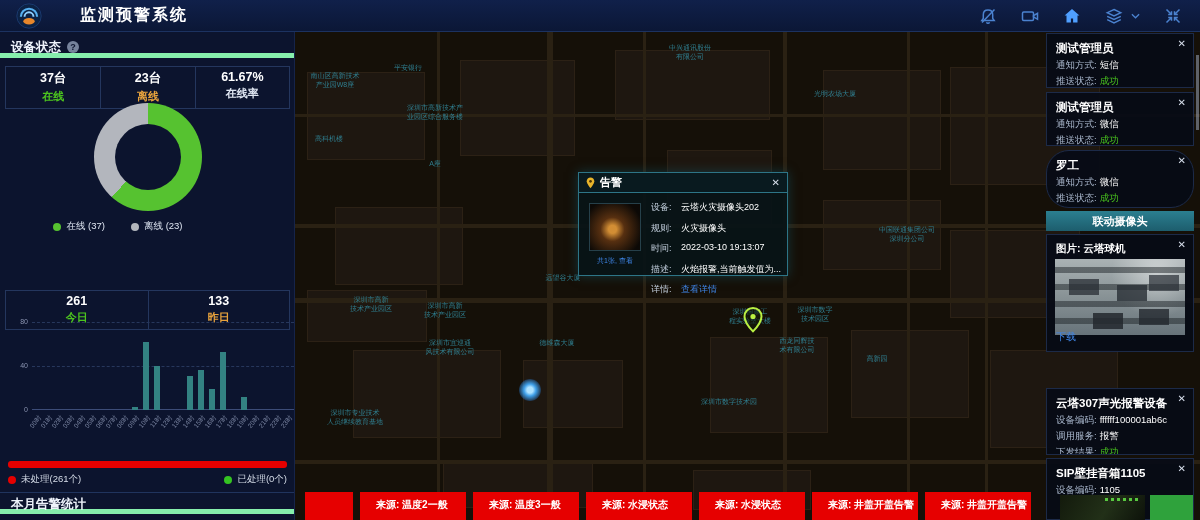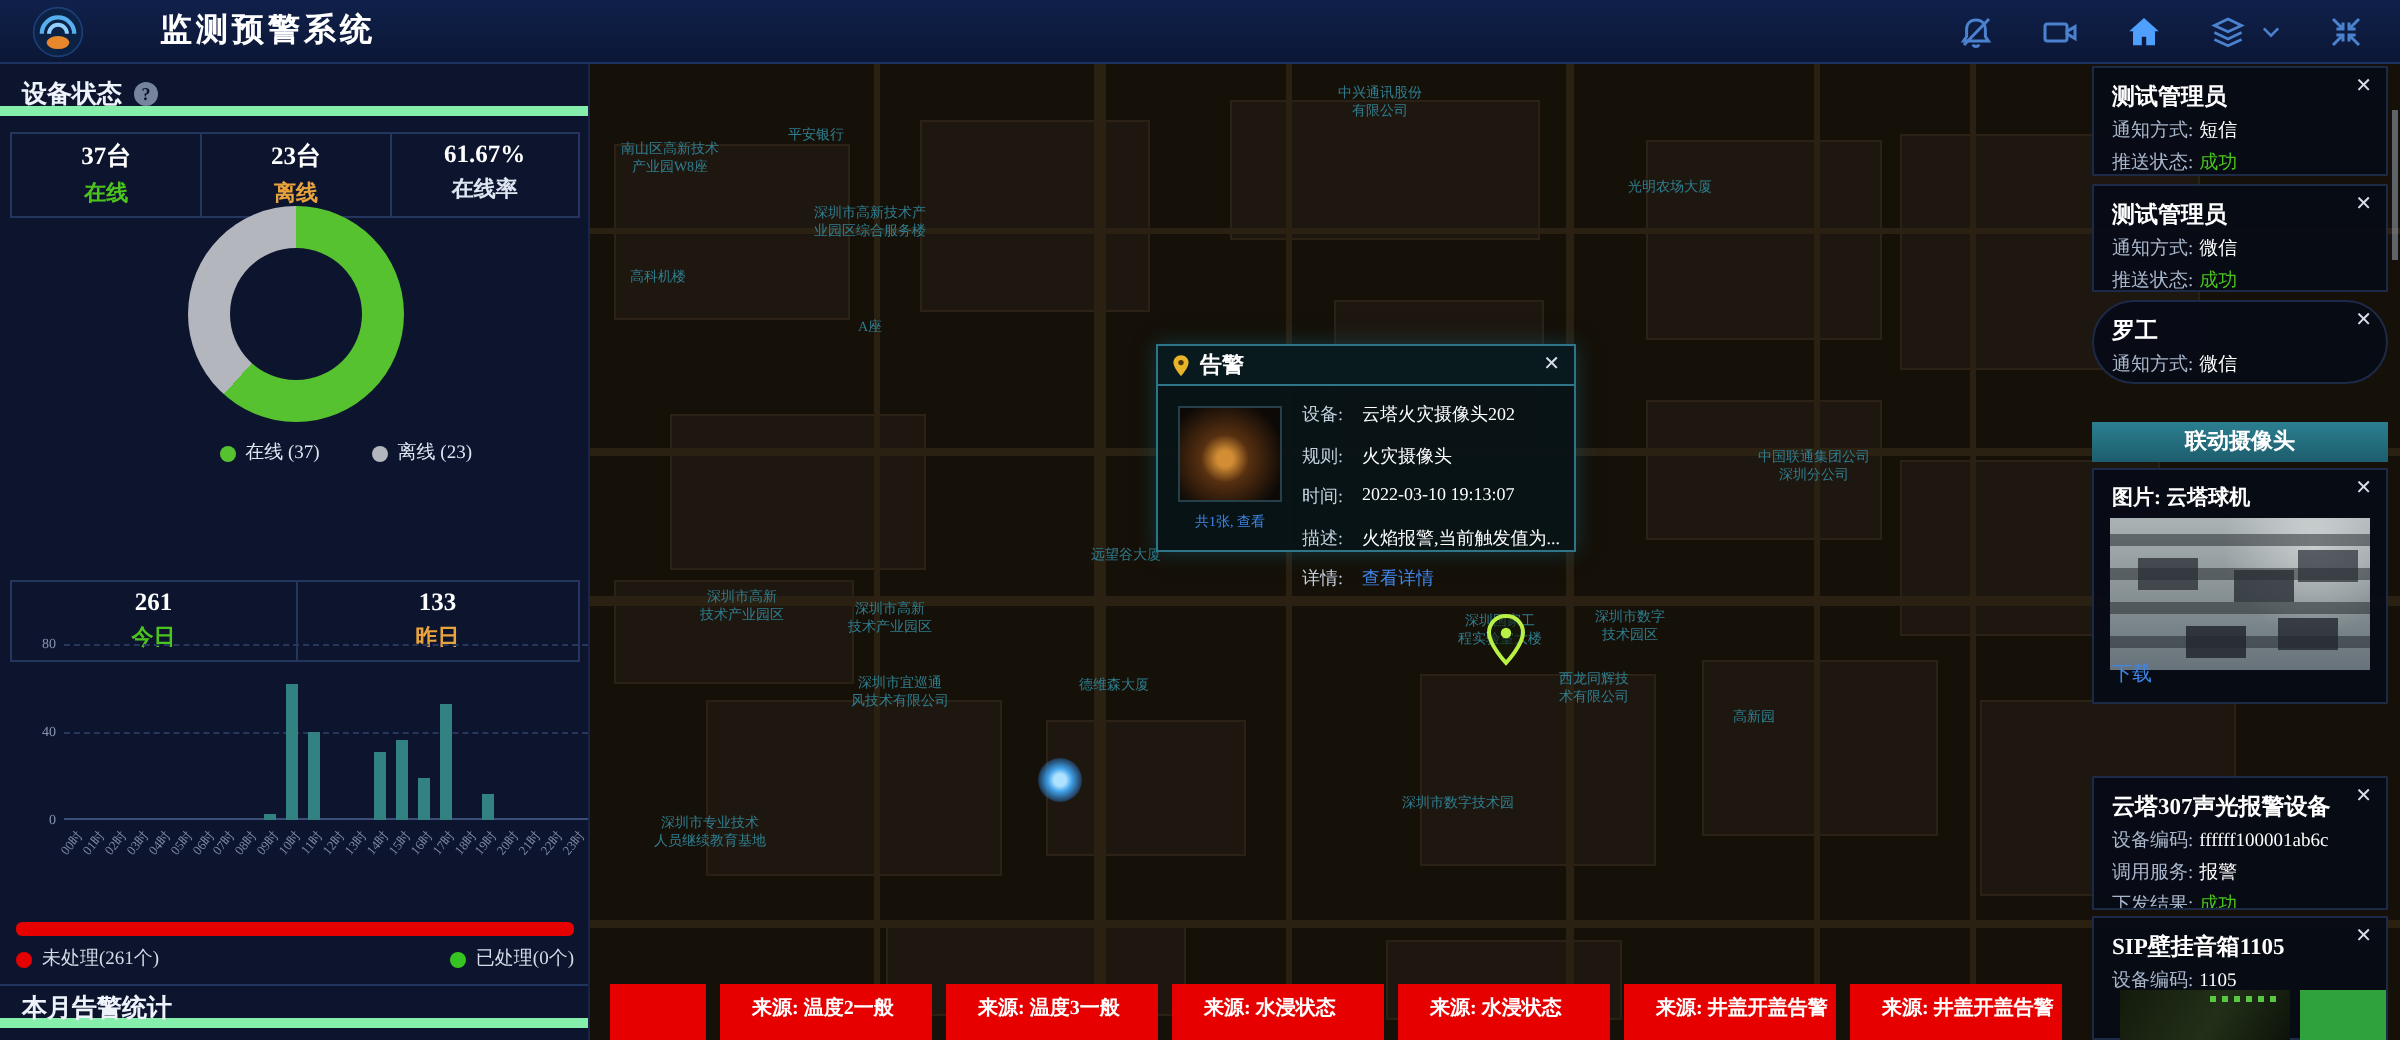--- a/index.html
+++ b/index.html
@@ -1,18 +1,18 @@
 <!DOCTYPE html>
 <html><head>
 <meta charset="utf-8">
 <style>
   html,body{margin:0;padding:0;background:#05070f;}
   *{box-sizing:border-box;}
   #app{position:relative;width:1200px;height:520px;overflow:hidden;
-       font-family:Liberation Serif, serif;background:#0a1226;color:#e8eef8;padding-left:20px;}
+       font-family:Liberation Sans, sans-serif;background:#0a1226;color:#e8eef8;padding-left:20px;}
 
   
   #hdr{position:absolute;left:0;top:0;width:1200px;height:32px;background:linear-gradient(180deg,#10204a,#0b1736);
        border-bottom:1px solid #1c3260;display:flex;align-items:center;z-index:40;}
   #logo{width:26px;height:26px;margin-left:16px;}
   #hdr-title{margin-left:38px;font-size:16px;font-weight:bold;letter-spacing:2px;color:#ffffff;}
   #hdr-icons{position:absolute;right:18px;top:0;height:32px;display:flex;align-items:center;gap:24px;}
   .hicon{width:18px;height:18px;display:flex;align-items:center;cursor:pointer;}
   .hicon svg{width:18px;height:18px;}
   .chev{width:9px;height:9px;margin-left:-16px;}
@@ -24,21 +24,21 @@
           font-size:12.5px;font-weight:bold;color:#eef3fb;border-bottom:5px solid #86efac;}
   .help-dot{display:inline-block;width:12px;height:12px;line-height:12px;border-radius:50%;background:#76839c;
             color:#0c142e;font-size:9px;text-align:center;font-weight:bold;margin-left:6px;vertical-align:1px;}
   .stat-tbl{position:absolute;left:5px;width:285px;display:grid;border:1px solid #24365e;}
   .stat-cell{text-align:center;padding:3px 0 4px 0;border-left:1px solid #24365e;}
   .stat-cell:first-child{border-left:none;}
   .stat-val{font-size:12.5px;font-weight:bold;color:#ffffff;}
   .stat-lab{font-size:11px;margin-top:2px;font-weight:bold;}
   #donut{position:absolute;left:94px;top:71px;width:108px;height:108px;border-radius:50%;}
   #donut::after{content:"";position:absolute;left:21px;top:21px;width:66px;height:66px;border-radius:50%;background:#0c142e;}
-  #donut-legend{position:absolute;left:0;top:188px;width:236px;display:flex;justify-content:flex-end;gap:26px;
+  #donut-legend{position:absolute;left:0;top:188px;width:236px;display:flex;justify-content:center;gap:26px;
                 font-size:9.5px;color:#dfe6f2;}
   .lg-item{display:flex;align-items:center;gap:5px;}
   .lg-dot{width:8px;height:8px;border-radius:50%;}
 
   
   #bar-chart{position:absolute;left:8px;top:290px;width:282px;height:126px;}
   #bar-plot{position:absolute;left:24px;top:0;width:262px;height:88px;}
   .gridline{position:absolute;left:0;width:100%;border-top:1px dashed #27375c;}
   .baseline{position:absolute;left:0;bottom:0;width:100%;border-top:1px solid #3c4c78;}
   .ytick{position:absolute;left:0;width:20px;text-align:right;font-size:7px;color:#8a93b0;}
@@ -385,21 +385,21 @@
         <span class="close-x r-close">✕</span>
         <div class="r-row"><span>通知方式:</span><span class="val">短信</span></div>
         <div class="r-row"><span>推送状态:</span><span class="val ok">成功</span></div>
       </div>
       <div class="r-card" style="top: 92px; height: 54px;">
         <div class="r-title">测试管理员</div>
         <span class="close-x r-close">✕</span>
         <div class="r-row"><span>通知方式:</span><span class="val">微信</span></div>
         <div class="r-row"><span>推送状态:</span><span class="val ok">成功</span></div>
       </div>
-      <div class="r-card" style="top: 150px; height: 42px; border-radius: 23px;">
+      <div class="r-card" style="top: 150px; height: 58px; border-radius: 23px;">
         <div class="r-title">罗工</div>
         <span class="close-x r-close">✕</span>
         <div class="r-row"><span>通知方式:</span><span class="val">微信</span></div>
         <div class="r-row"><span>推送状态:</span><span class="val ok">成功</span></div>
       </div>
     </div>
 
   <div class="r-hd" style="top:211px;">联动摄像头</div>
   <div class="r-card" style="top:234px;height:118px;">
     <div class="r-title" style="font-size:10.5px;">图片: 云塔球机</div>

